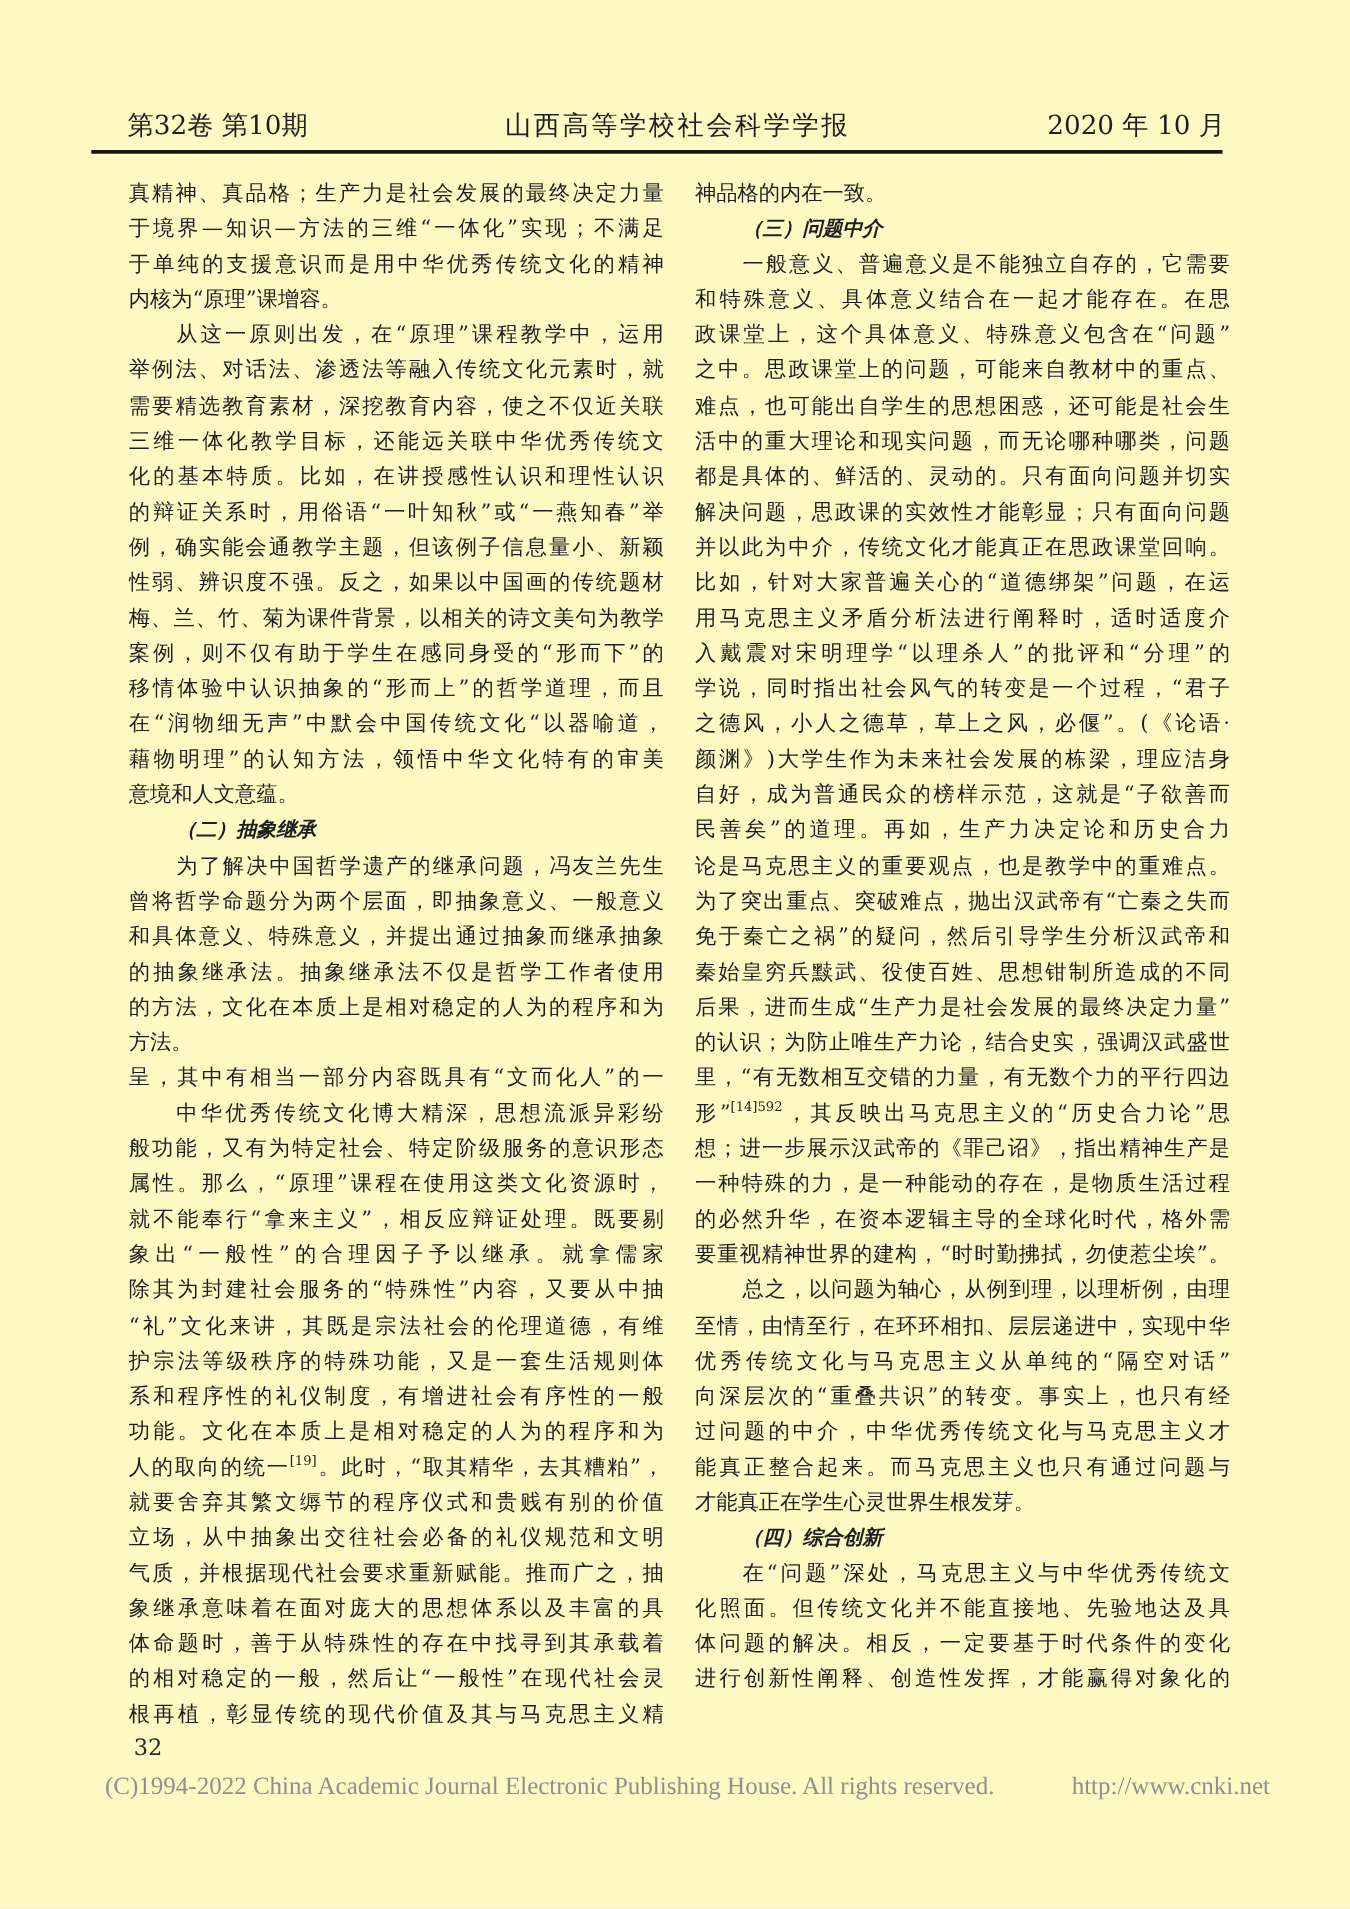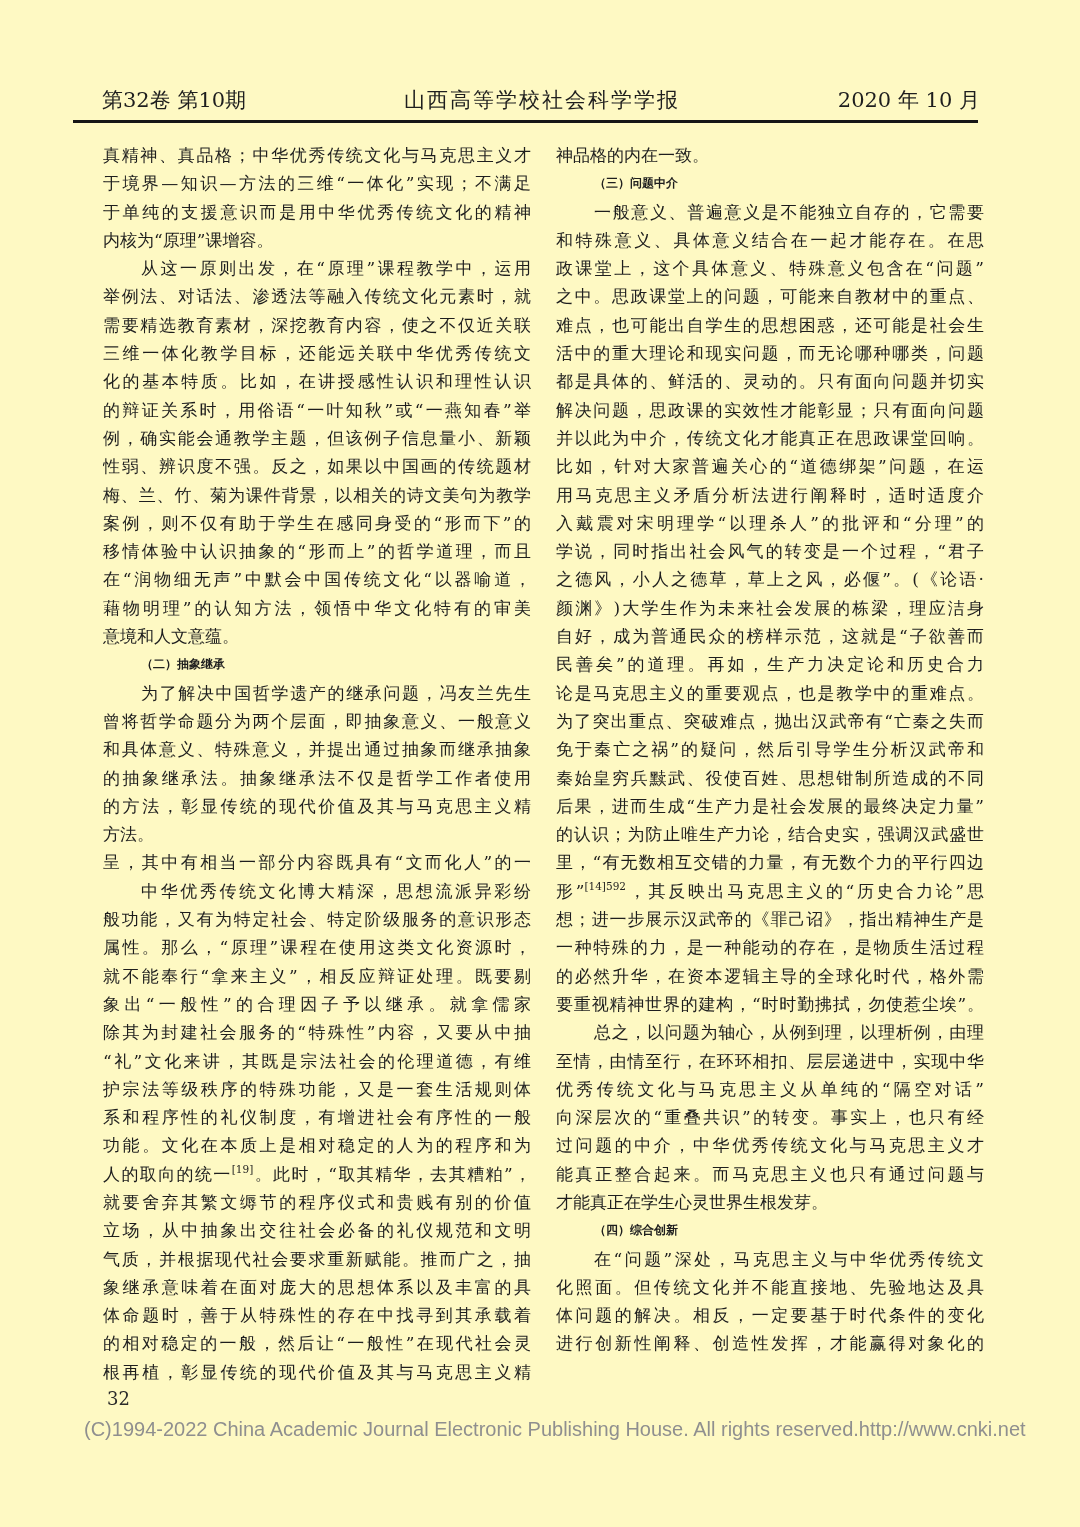--- a/index.html
+++ b/index.html
@@ -31,52 +31,53 @@
     overflow:hidden;
   }
   .line.j, .line.ji {
     text-align:justify; text-align-last:justify;
   }
   .line.end { text-align:left; }
   .line.ji { text-indent:38px; }
   .line.head {
     text-indent:38px; font-weight:700;
     font-family:"DejaVu Sans","Liberation Sans",sans-serif;
-    font-size:12px;
+    font-size:16px;
+    font-style:italic;
   }
   sup.supref {
     font-size:10.5px; line-height:0; vertical-align:7px; letter-spacing:0;
   }
   
   .page-number {
     position:absolute; left:107px; top:1388px; font-size:18px; color:#2a2a2a;
   }
   .copyright-bar {
     position:absolute; left:84px; top:1418px; width:932px;
     display:flex; justify-content:space-between; align-items:baseline;
     font-size:20px; color:#8f8f8f; white-space:nowrap;
-    font-family:Liberation Sans, sans-serif;
+    font-family:Liberation Serif, serif;
   }
 </style>
 </head>
 <body>
 
 <div class="page">
 
   <div class="header">
     <span>第32卷 第10期</span>
     <span class="journal">山西高等学校社会科学学报</span>
     <span>2020 年 10 月</span>
   </div>
 
   <div class="rule"></div>
 
   <div class="content">
     <div class="column">
-        <div class="line j">真精神、真品格；中华优秀传统文化与马克思主义才</div>
+        <div class="line j">真精神、真品格；生产力是社会发展的最终决定力量</div>
         <div class="line j">于境界—知识—方法的三维“一体化”实现；不满足</div>
         <div class="line j">于单纯的支援意识而是用中华优秀传统文化的精神</div>
         <div class="line end">内核为“原理”课增容。</div>
         <div class="line ji">从这一原则出发，在“原理”课程教学中，运用</div>
         <div class="line j">举例法、对话法、渗透法等融入传统文化元素时，就</div>
         <div class="line j">需要精选教育素材，深挖教育内容，使之不仅近关联</div>
         <div class="line j">三维一体化教学目标，还能远关联中华优秀传统文</div>
         <div class="line j">化的基本特质。比如，在讲授感性认识和理性认识</div>
         <div class="line j">的辩证关系时，用俗语“一叶知秋”或“一燕知春”举</div>
         <div class="line j">例，确实能会通教学主题，但该例子信息量小、新颖</div>
@@ -85,21 +86,21 @@
         <div class="line j">案例，则不仅有助于学生在感同身受的“形而下”的</div>
         <div class="line j">移情体验中认识抽象的“形而上”的哲学道理，而且</div>
         <div class="line j">在“润物细无声”中默会中国传统文化“以器喻道，</div>
         <div class="line j">藉物明理”的认知方法，领悟中华文化特有的审美</div>
         <div class="line end">意境和人文意蕴。</div>
         <div class="line head">（二）抽象继承</div>
         <div class="line ji">为了解决中国哲学遗产的继承问题，冯友兰先生</div>
         <div class="line j">曾将哲学命题分为两个层面，即抽象意义、一般意义</div>
         <div class="line j">和具体意义、特殊意义，并提出通过抽象而继承抽象</div>
         <div class="line j">的抽象继承法。抽象继承法不仅是哲学工作者使用</div>
-        <div class="line j">的方法，彰显传统的现代价值及其与马克思主义精</div>
+        <div class="line j">的方法，文化在本质上是相对稳定的人为的程序和为</div>
         <div class="line end">方法。</div>
         <div class="line j">呈，其中有相当一部分内容既具有“文而化人”的一</div>
         <div class="line ji">中华优秀传统文化博大精深，思想流派异彩纷</div>
         <div class="line j">般功能，又有为特定社会、特定阶级服务的意识形态</div>
         <div class="line j">属性。那么，“原理”课程在使用这类文化资源时，</div>
         <div class="line j">就不能奉行“拿来主义”，相反应辩证处理。既要剔</div>
         <div class="line j">象出“一般性”的合理因子予以继承。就拿儒家</div>
         <div class="line j">除其为封建社会服务的“特殊性”内容，又要从中抽</div>
         <div class="line j">“礼”文化来讲，其既是宗法社会的伦理道德，有维</div>
         <div class="line j">护宗法等级秩序的特殊功能，又是一套生活规则体</div>

